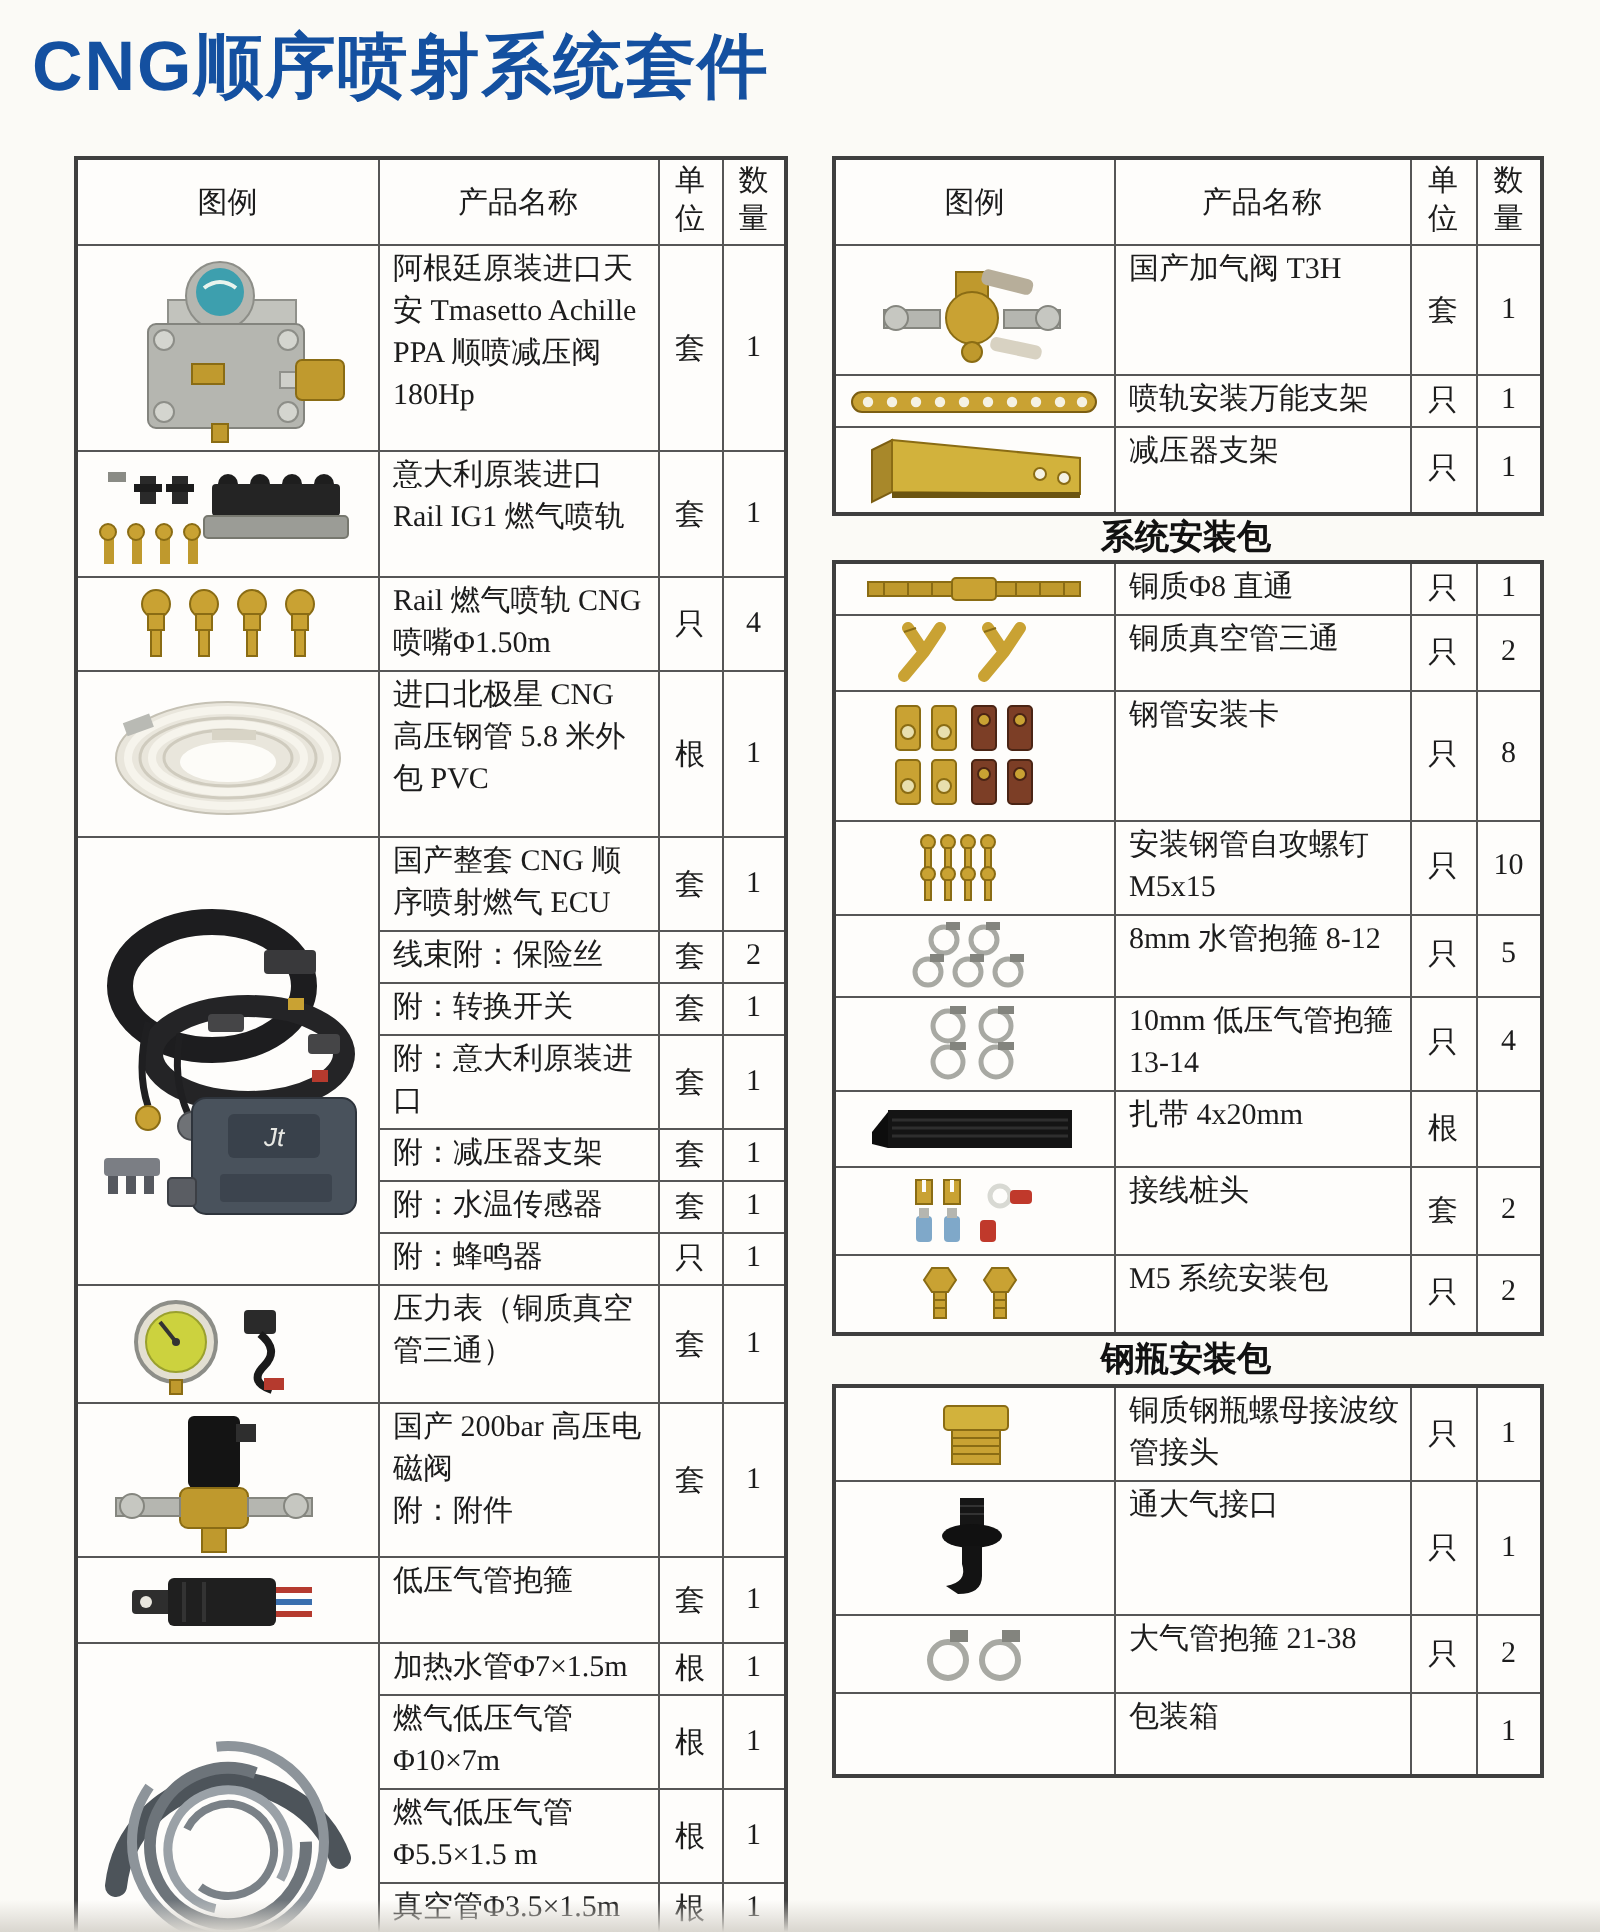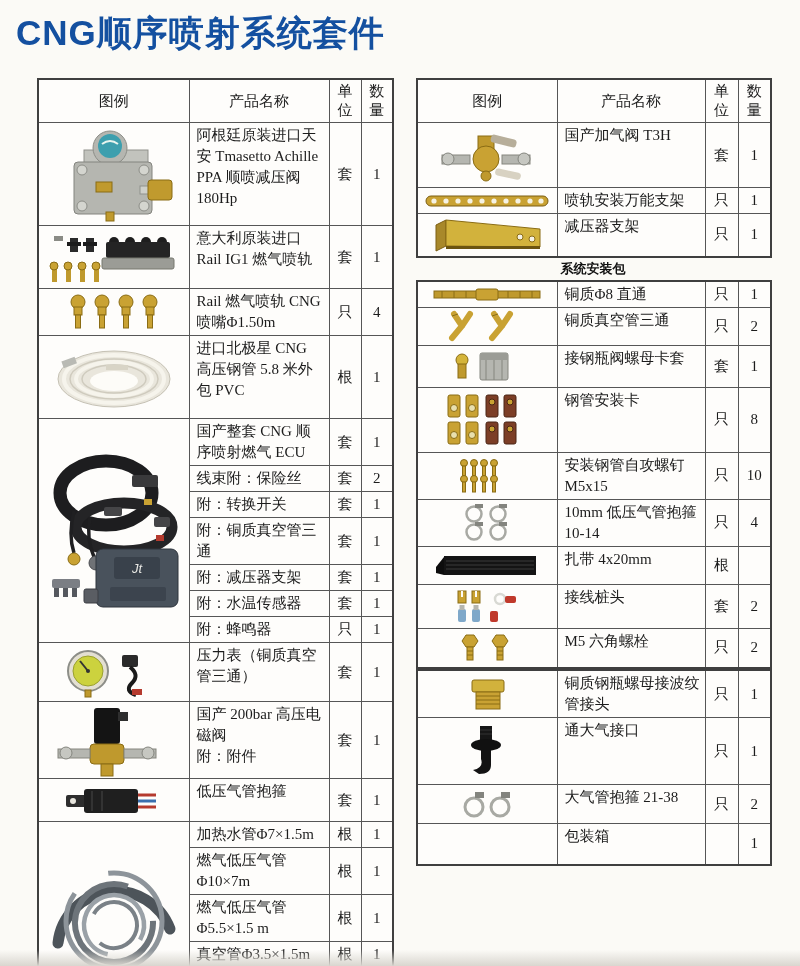--- a/index.html
+++ b/index.html
@@ -23,21 +23,21 @@
   .col-right table{width:354px;}
   td,th{border:1px solid #565656;padding:0;overflow:hidden;}
   th{font-weight:normal;font-size:15px;text-align:center;vertical-align:middle;}
   th.narrow{word-break:break-all;line-height:19px;padding:2px 7px;}
   td.name{font-size:15px;line-height:21px;padding:2px 4px 2px 7px;vertical-align:top;text-align:left;margin-top:24px;}
   td.u,td.q{text-align:center;font-size:15px;vertical-align:middle;}
   td.img{text-align:right;vertical-align:middle;}
   td.img svg{display:block;margin:0 auto;}
   .section-heading{
     text-align:center;font-family:"Liberation Sans","DejaVu Sans",sans-serif;
-    font-weight:bold;font-size:13px;color:#111;
+    font-weight:bold;font-size:17px;color:#111;
   }
   .sh1{height:22px;line-height:22px;}
   .sh2{height:24px;line-height:24px;}
 </style>
 </head>
 <body>
 
 <h1 class="page-title">CNG顺序喷射系统套件</h1>
 
 <div class="col-left">
@@ -178,21 +178,21 @@
   <td class="name">线束附：保险丝</td>
   <td class="u">套</td>
   <td class="q">2</td>
 </tr>
 <tr style="height:21px">
   <td class="name">附：转换开关</td>
   <td class="u">套</td>
   <td class="q">1</td>
 </tr>
 <tr style="height:21px">
-  <td class="name">附：铜质真空管三通</td>
+  <td class="name">附：意大利原装进口</td>
   <td class="u">套</td>
   <td class="q">1</td>
 </tr>
 <tr style="height:21px">
   <td class="name">附：减压器支架</td>
   <td class="u">套</td>
   <td class="q">1</td>
 </tr>
 <tr style="height:21px">
   <td class="name">附：水温传感器</td>
@@ -403,36 +403,20 @@
       </g>
       <g stroke="#8a6c14" stroke-width="1">
         <line x1="30" y1="6" x2="36" y2="4"></line>
                 <line x1="70" y1="6" x2="76" y2="4"></line>
       </g>
     </svg>
   </td>
   <td class="name">铜质真空管三通</td>
   <td class="u">只</td>
   <td class="q">2</td>
-</tr>
-<tr style="height:42px">
-  <td class="img">
-    <svg width="130" height="36" viewBox="0 0 130 36">
-      <circle cx="40" cy="12" r="6" fill="#d4b43a" stroke="#8a6c14"></circle>
-      <rect x="36" y="16" width="8" height="14" fill="#bf992d" stroke="#8a6c14"></rect>
-      <rect x="58" y="5" width="28" height="27" rx="2" fill="#b5b6b0" stroke="#85867f"></rect>
-      <rect x="58" y="5" width="28" height="7" fill="#9b9c96"></rect>
-      <line x1="64" y1="12" x2="64" y2="32" stroke="#85867f"></line>
-              <line x1="72" y1="12" x2="72" y2="32" stroke="#85867f"></line>
-              <line x1="80" y1="12" x2="80" y2="32" stroke="#85867f"></line>
-    </svg>
-  </td>
-  <td class="name">接钢瓶阀螺母卡套</td>
-  <td class="u">套</td>
-  <td class="q">1</td>
 </tr>
 <tr style="height:65px">
   <td class="img">
     <svg width="130" height="58" viewBox="0 0 130 58">
       <g stroke="#8a6c14">
         <rect x="26" y="4" width="12" height="22" rx="2" fill="#c9a233"></rect>
                 <circle cx="32" cy="17" r="3.5" fill="#e8dfae"></circle>
         <rect x="44" y="4" width="12" height="22" rx="2" fill="#c9a233"></rect>
                 <circle cx="50" cy="17" r="3.5" fill="#e8dfae"></circle>
         <rect x="26" y="31" width="12" height="22" rx="2" fill="#c9a233"></rect>
@@ -476,38 +460,61 @@
                 <rect x="60.5" y="24" width="3" height="10"></rect>
         <circle cx="72" cy="21" r="3.5"></circle>
                 <rect x="70.5" y="24" width="3" height="10"></rect>
       </g>
     </svg>
   </td>
   <td class="name">安装钢管自攻螺钉 M5x15</td>
   <td class="u">只</td>
   <td class="q">10</td>
 </tr>
+<tr style="height:41px">
+  <td class="img">
+    <svg width="130" height="35" viewBox="0 0 130 35">
+      <g fill="none" stroke="#a8a9a3" stroke-width="2.5">
+        <circle cx="50" cy="10" r="6.5"></circle>
+                <circle cx="70" cy="10" r="6.5"></circle>
+        <circle cx="42" cy="26" r="6.5"></circle>
+                <circle cx="62" cy="26" r="6.5"></circle>
+                <circle cx="82" cy="26" r="6.5"></circle>
+      </g>
+      <g fill="#83847e">
+        <rect x="51" y="1" width="7" height="4"></rect>
+                <rect x="71" y="1" width="7" height="4"></rect>
+        <rect x="43" y="17" width="7" height="4"></rect>
+                <rect x="63" y="17" width="7" height="4"></rect>
+                <rect x="83" y="17" width="7" height="4"></rect>
+      </g>
+    </svg>
+  </td>
+  <td class="name">8mm 水管抱箍 8-12</td>
+  <td class="u">只</td>
+  <td class="q">5</td>
+</tr>
 <tr style="height:45px">
   <td class="img">
     <svg width="130" height="39" viewBox="0 0 130 39">
       <g fill="none" stroke="#a8a9a3" stroke-width="2.5">
         <circle cx="52" cy="11" r="7.5"></circle>
                 <circle cx="76" cy="11" r="7.5"></circle>
         <circle cx="52" cy="29" r="7.5"></circle>
                 <circle cx="76" cy="29" r="7.5"></circle>
       </g>
       <g fill="#83847e">
         <rect x="53" y="1" width="8" height="4"></rect>
                 <rect x="77" y="1" width="8" height="4"></rect>
         <rect x="53" y="19" width="8" height="4"></rect>
                 <rect x="77" y="19" width="8" height="4"></rect>
       </g>
     </svg>
   </td>
-  <td class="name">10mm 低压气管抱箍 10-14</td>
+  <td class="name">10mm 低压气管抱箍 13-14</td>
   <td class="u">只</td>
   <td class="q">4</td>
 </tr>
 <tr style="height:38px">
   <td class="img">
     <svg width="130" height="32" viewBox="0 0 130 32">
       <polygon points="14,18 22,8 22,26 14,24" fill="#0d0d0d"></polygon>
       <rect x="22" y="7" width="92" height="19" fill="#141414"></rect>
       <line x1="24" y1="12" x2="112" y2="12" stroke="#2e2e2e" stroke-width="1.5"></line>
       <line x1="24" y1="16" x2="112" y2="16" stroke="#2e2e2e" stroke-width="1.5"></line>
@@ -548,27 +555,28 @@
         <rect x="45" y="16" width="6" height="13"></rect>
         <polygon points="74,4 82,4 86,10 82,16 74,16 70,10"></polygon>
         <rect x="75" y="16" width="6" height="13"></rect>
       </g>
       <line x1="45" y1="20" x2="51" y2="20" stroke="#8a6c14"></line>
               <line x1="45" y1="24" x2="51" y2="24" stroke="#8a6c14"></line>
       <line x1="75" y1="20" x2="81" y2="20" stroke="#8a6c14"></line>
               <line x1="75" y1="24" x2="81" y2="24" stroke="#8a6c14"></line>
     </svg>
   </td>
-  <td class="name">M5 六角螺栓</td>
+  <td class="name">M5 系统安装包</td>
   <td class="u">只</td>
   <td class="q">2</td>
 </tr>
 </tbody>
     </table>
 
+<div class="section-heading sh2">钢瓶安装包</div>
 
 <table>
 <colgroup>
         <col style="width:140px">
         <col style="width:148px">
         <col style="width:33px">
         <col style="width:33px">
       </colgroup>
 <tbody>
         <tr style="height:41px">

